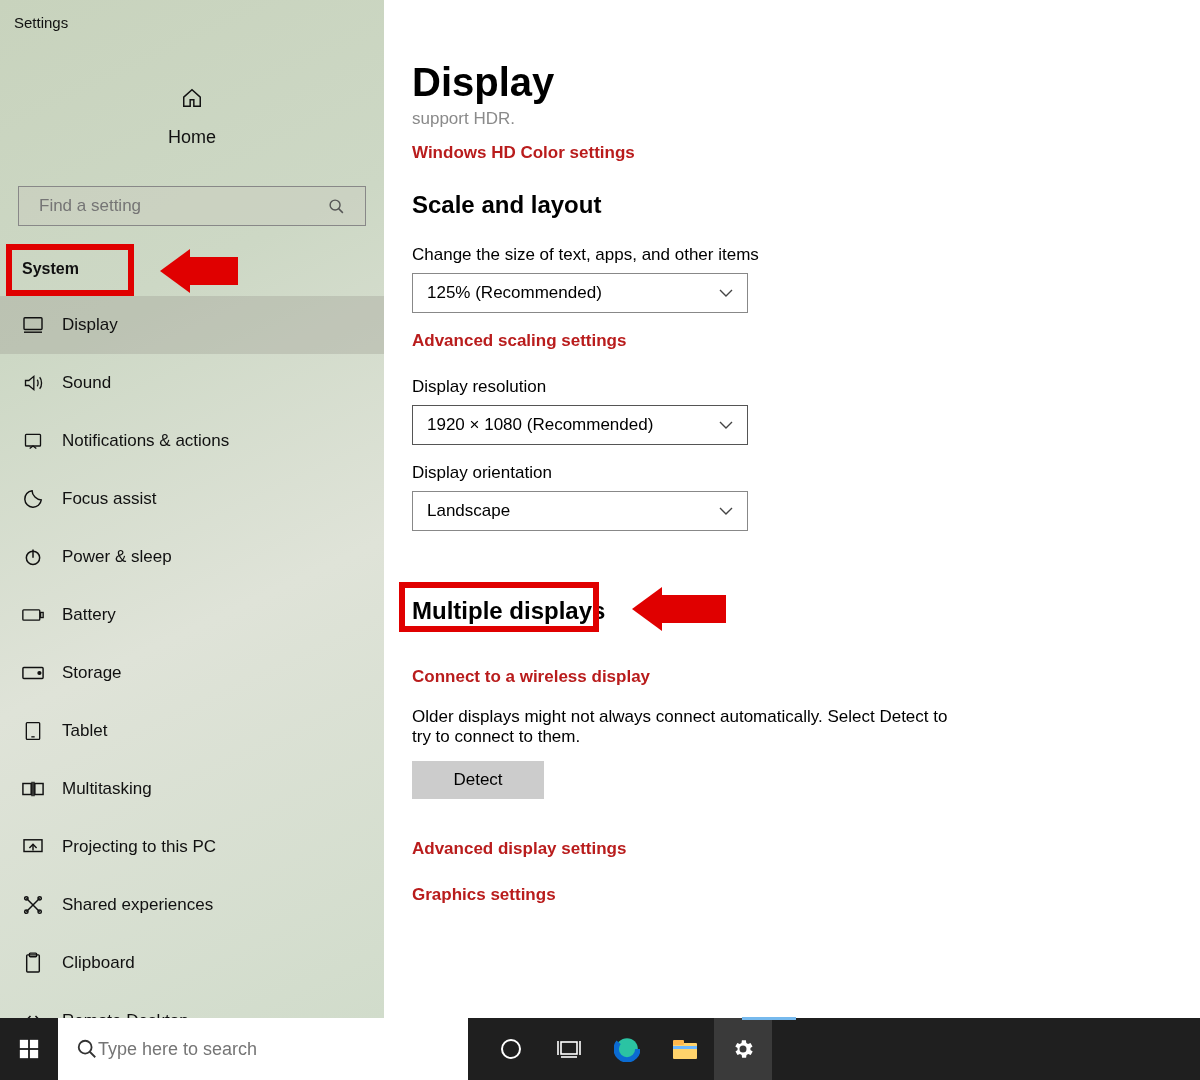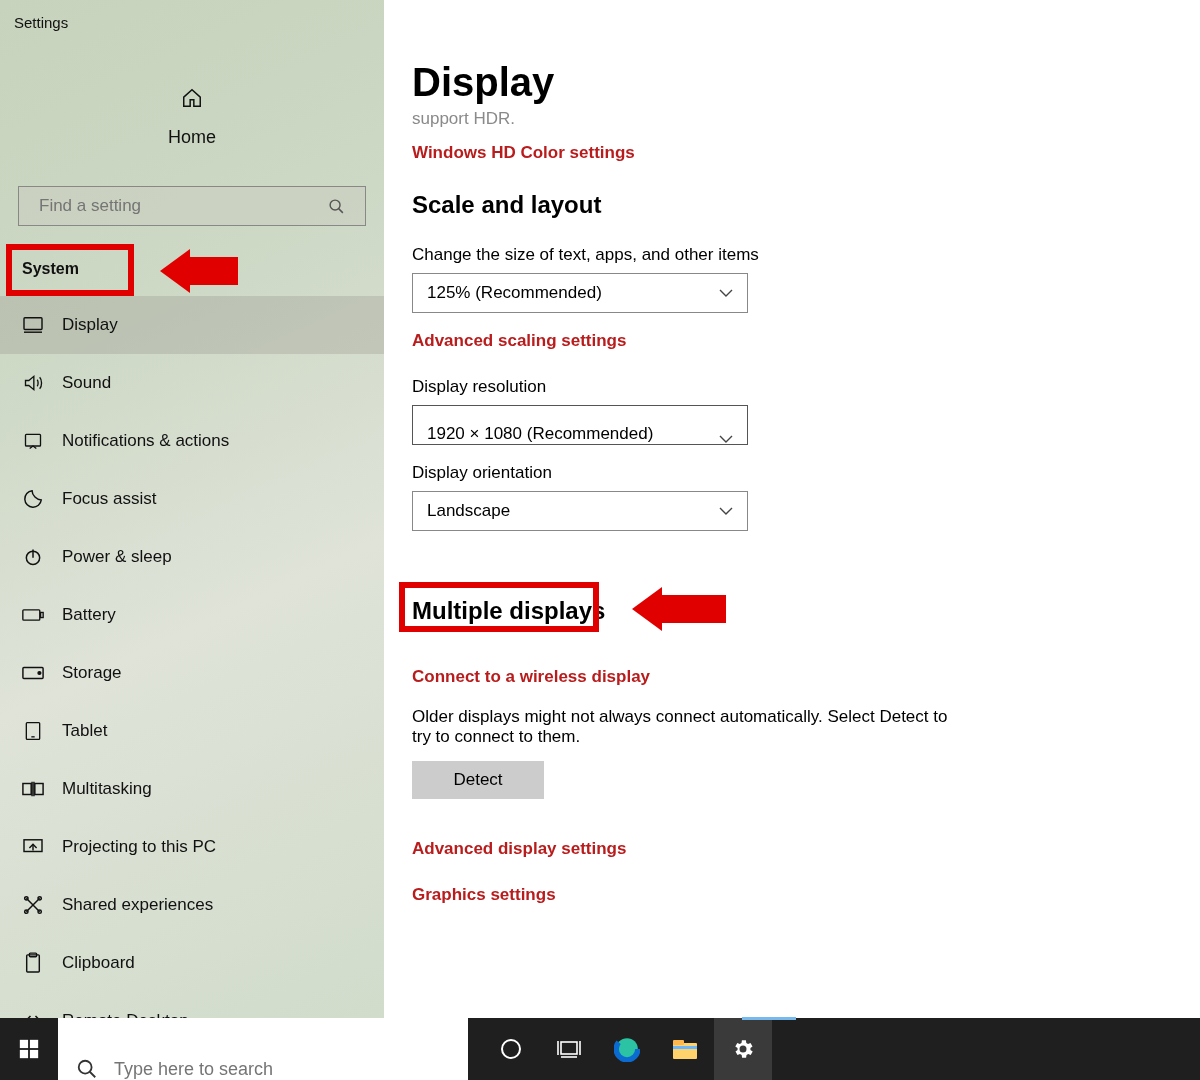--- a/index.html
+++ b/index.html
@@ -59,21 +59,21 @@
   .page-h1 { font-size: 40px; font-weight: 600; margin-bottom: 4px; }
   .faded-line { color: #8a8a8a; font-size: 17px; margin-bottom: 14px; }
   .link { color: #b91c1c; font-size: 17px; cursor: pointer; display:block;font-weight:bold; }
   .section-h { font-size: 24px; font-weight: 600; margin-top: 28px; margin-bottom: 26px; }
   .field-label { font-size: 17px; margin-bottom: 8px; }
   .select {
     width: 336px; height: 40px; border: 1px solid #888;
     display: flex; align-items: center; justify-content: space-between;
     padding: 0 14px; font-size: 17px; cursor: pointer; background:#fff;
   }
-  .select.dark { border-color:#555;align-items:flex-end; }
+  .select.dark { border-color:#555; }
   .select svg { flex: 0 0 auto; }
   .block { margin-bottom: 18px; }
   .para { font-size: 17px; max-width: 540px; margin: 20px 0 14px 0; }
   .btn-detect {
     width: 132px; height: 38px; background: #ccc; border: none;
     font-size: 17px; cursor: pointer;
   }
 
   
   .hl2 { position:absolute; border:6px solid #e00000; pointer-events:none; }
@@ -81,21 +81,21 @@
   
   .taskbar {
     position: absolute; left: 0; bottom: 0; width: 1200px; height: 62px;
     background: #1f1f1f; display: flex; align-items: stretch;
   }
   .tb-start {
     width: 58px; display:flex; align-items:center; justify-content:center;
     color:#fff; cursor:pointer;
   }
   .tb-search {
-    width: 410px; background:#fff; display:flex; align-items:flex-end; gap:16px;
+    width: 410px; background:#fff; display:flex; align-items:center; gap:0;
     padding-left:18px; cursor:text;
   }
   .tb-search input { border:none; outline:none; font-size:18px; color:#666; width: 80%; }
   .tb-spacer { flex:0 0 14px; }
   .tb-icon {
     width: 58px; display:flex; align-items:center; justify-content:center;
     cursor:pointer;
   }
   .tb-icon.active { background:#3a3a3a; }
   .tb-rest { flex:1; }

